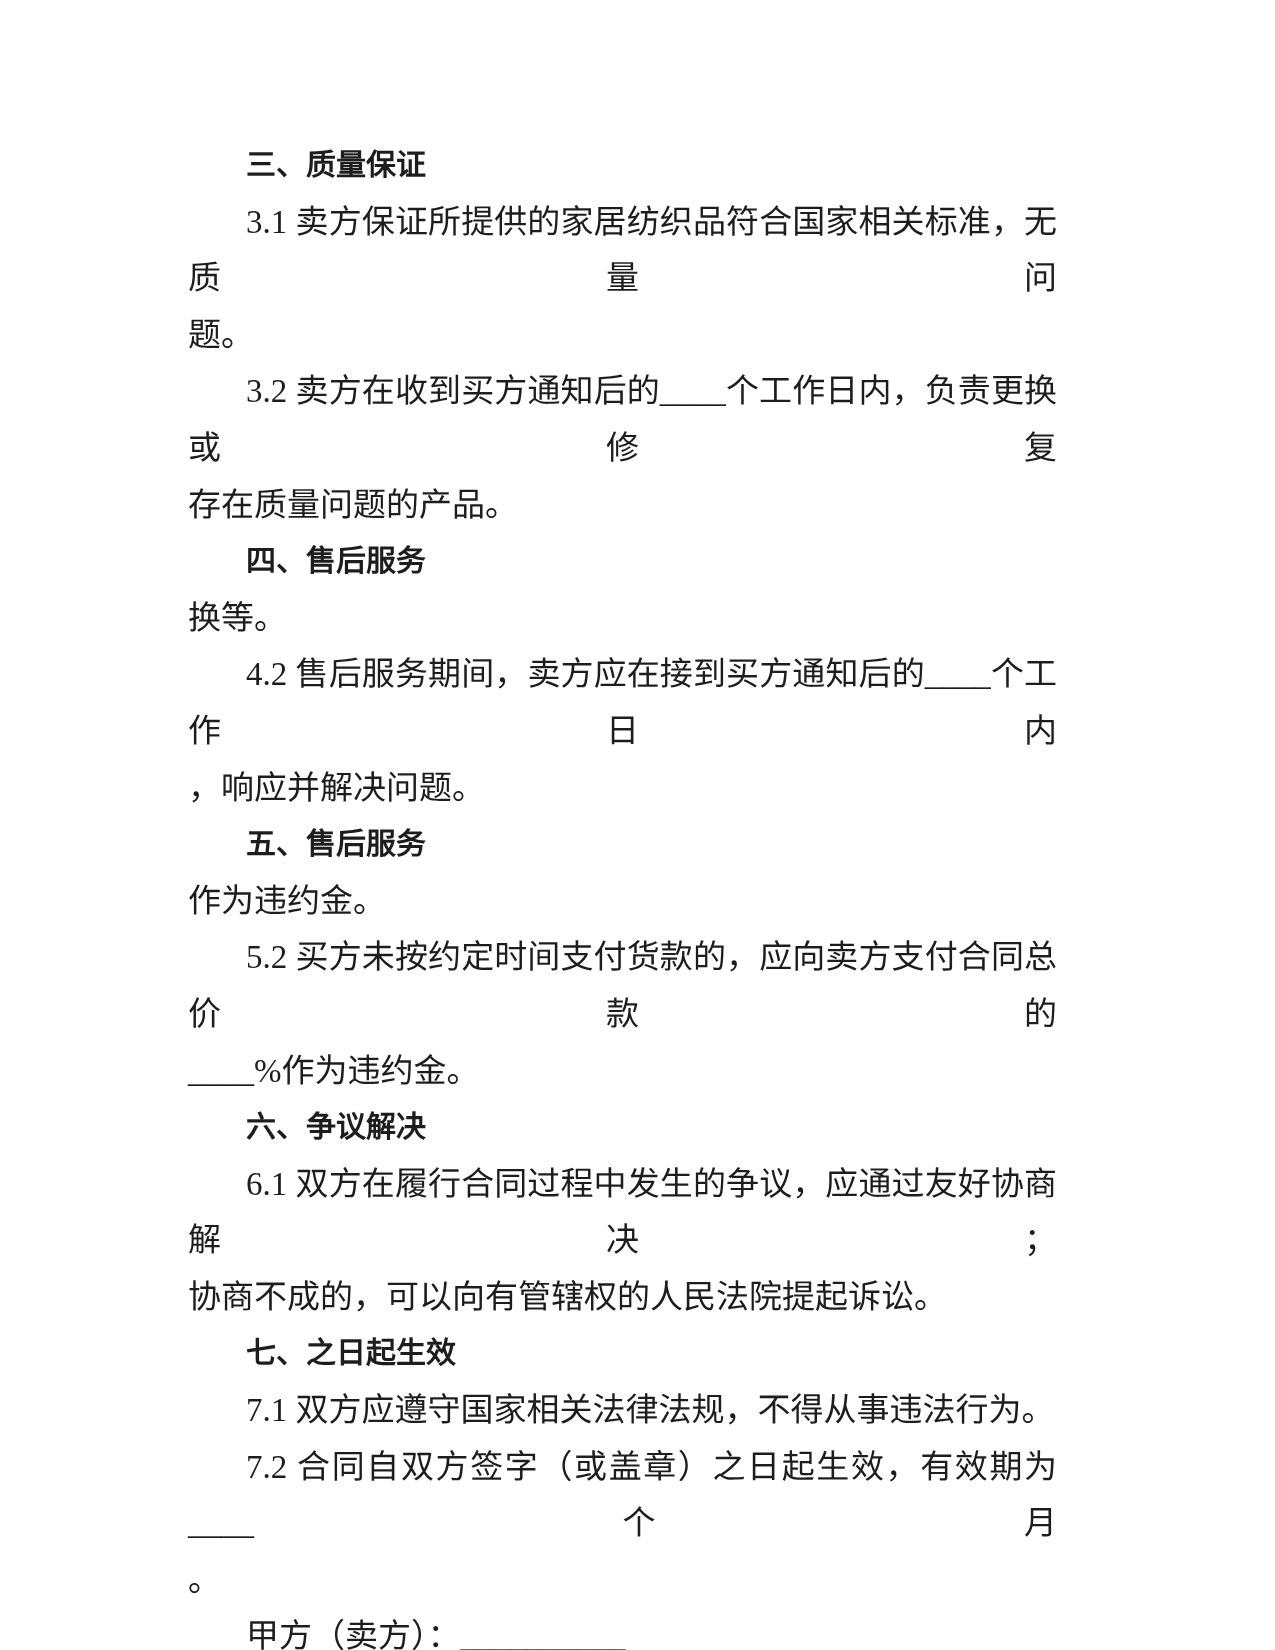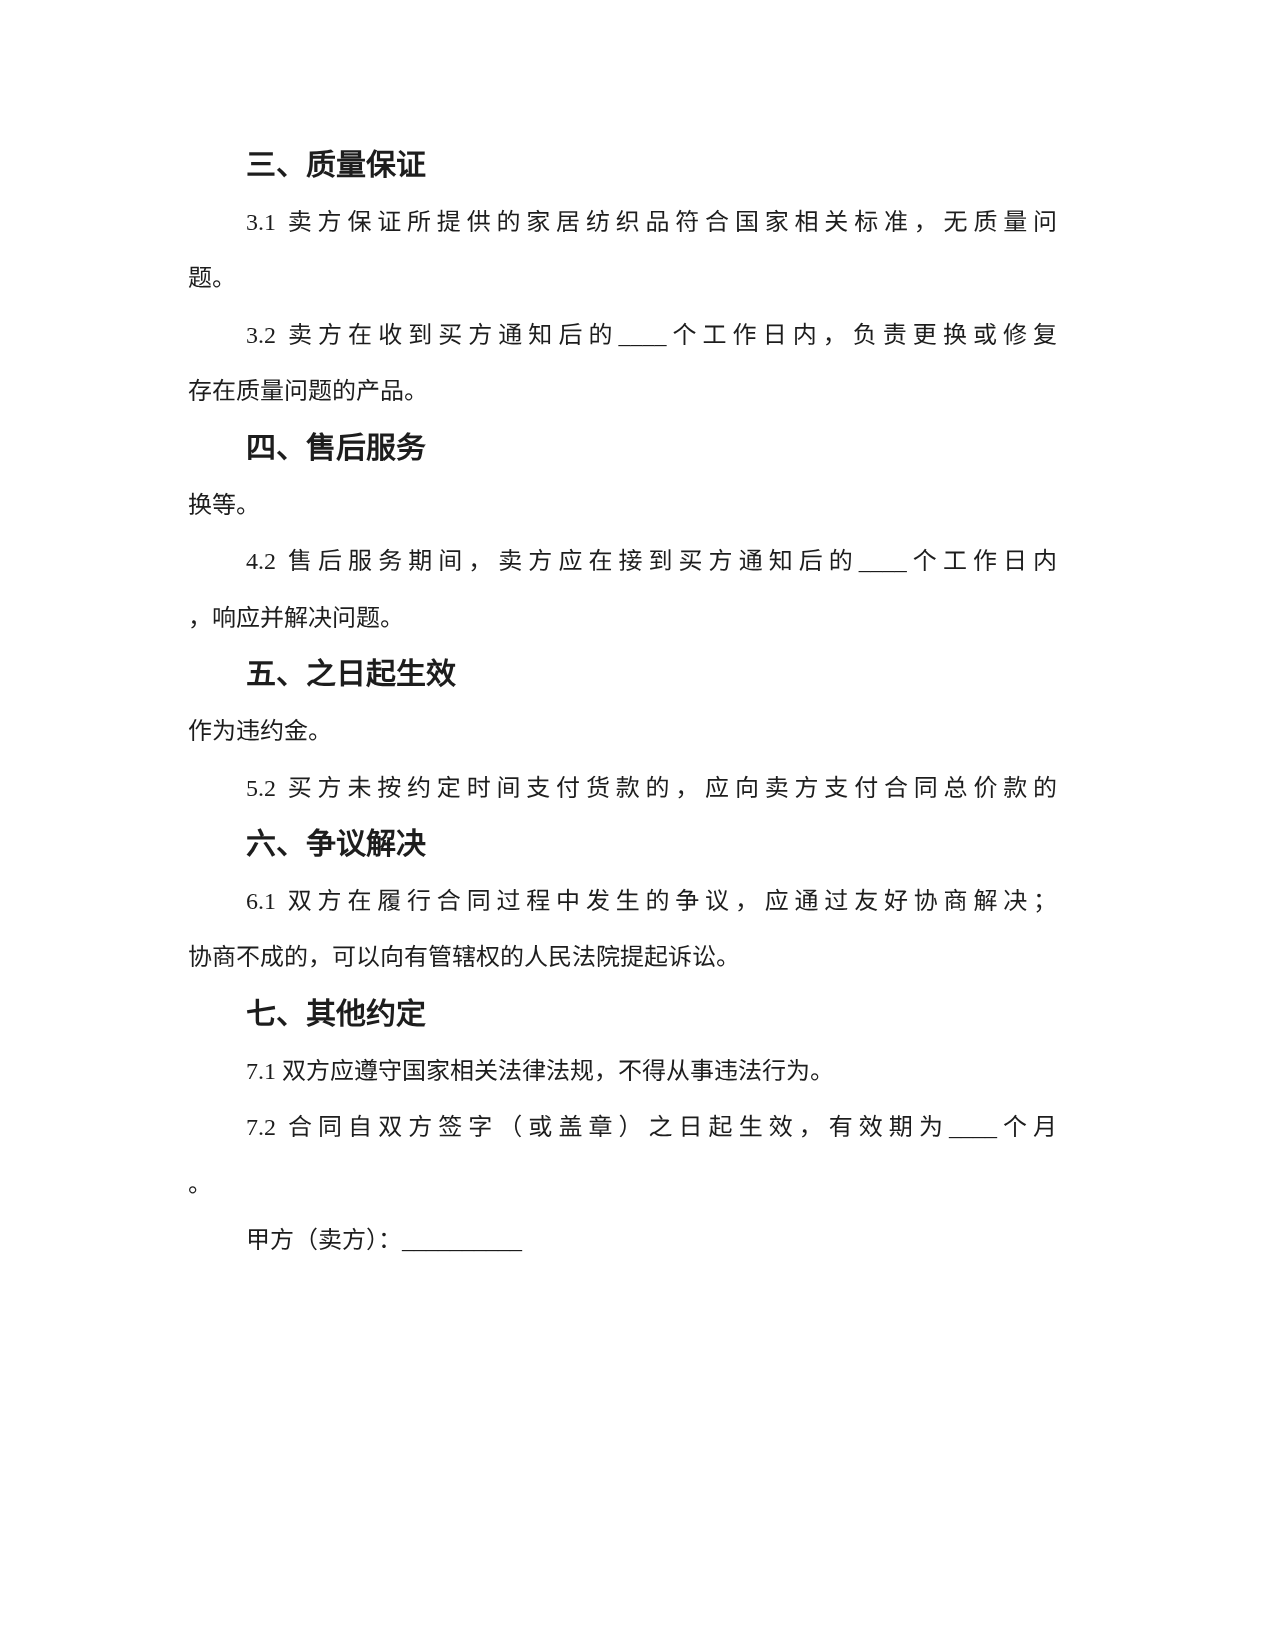--- a/index.html
+++ b/index.html
@@ -12,21 +12,21 @@
     position: relative;
     width: 1256px;
     height: 1650px;
     background: #ffffff;
     box-sizing: border-box;
     padding: 137px 199px 0 188px;
     overflow: hidden;
   }
   .line {
     font-family: "Liberation Serif", "DejaVu Serif", serif;
-    font-size: 24px;
+    font-size: 33px;
     line-height: 56.6px;
     color: #1d1d1d;
     margin: 0;
     white-space: pre-wrap;
   }
   
   .indent {
     text-indent: 58px;
   }
   
@@ -47,24 +47,25 @@
 <div class="page">
   <div class="line heading indent">三、质量保证</div>
   <div class="line indent stretch">3.1 卖方保证所提供的家居纺织品符合国家相关标准，无质量问</div>
   <div class="line">题。</div>
   <div class="line indent stretch">3.2 卖方在收到买方通知后的____个工作日内，负责更换或修复</div>
   <div class="line">存在质量问题的产品。</div>
   <div class="line heading indent">四、售后服务</div>
   <div class="line">换等。</div>
   <div class="line indent stretch">4.2 售后服务期间，卖方应在接到买方通知后的____个工作日内</div>
   <div class="line">，响应并解决问题。</div>
-  <div class="line heading indent">五、之日起生效</div>
+  <div class="line heading indent">五、售后服务</div>
   <div class="line">作为违约金。</div>
   <div class="line indent stretch">5.2 买方未按约定时间支付货款的，应向卖方支付合同总价款的</div>
+  <div class="line">____%作为违约金。</div>
   <div class="line heading indent">六、争议解决</div>
   <div class="line indent stretch">6.1 双方在履行合同过程中发生的争议，应通过友好协商解决；</div>
   <div class="line">协商不成的，可以向有管辖权的人民法院提起诉讼。</div>
-  <div class="line heading indent">七、其他约定</div>
+  <div class="line heading indent">七、之日起生效</div>
   <div class="line indent">7.1 双方应遵守国家相关法律法规，不得从事违法行为。</div>
   <div class="line indent stretch">7.2 合同自双方签字（或盖章）之日起生效，有效期为____个月</div>
   <div class="line">。</div>
   <div class="line indent">甲方（卖方）：__________</div>
 </div>
 
 </body></html>

